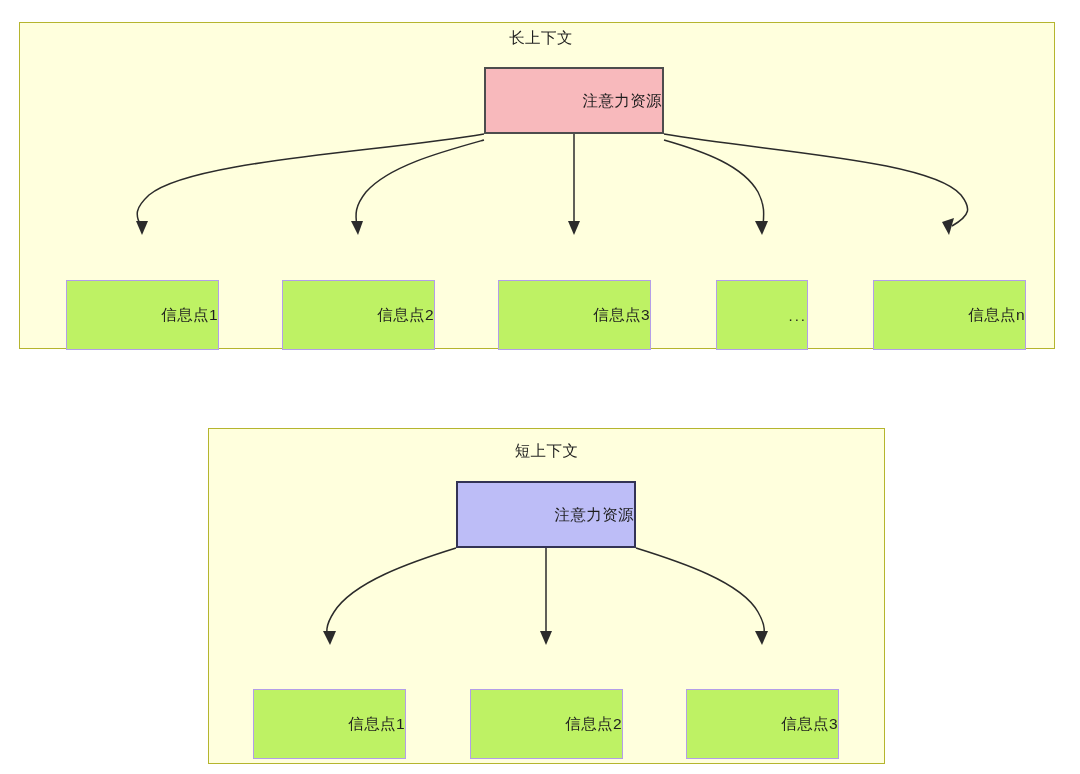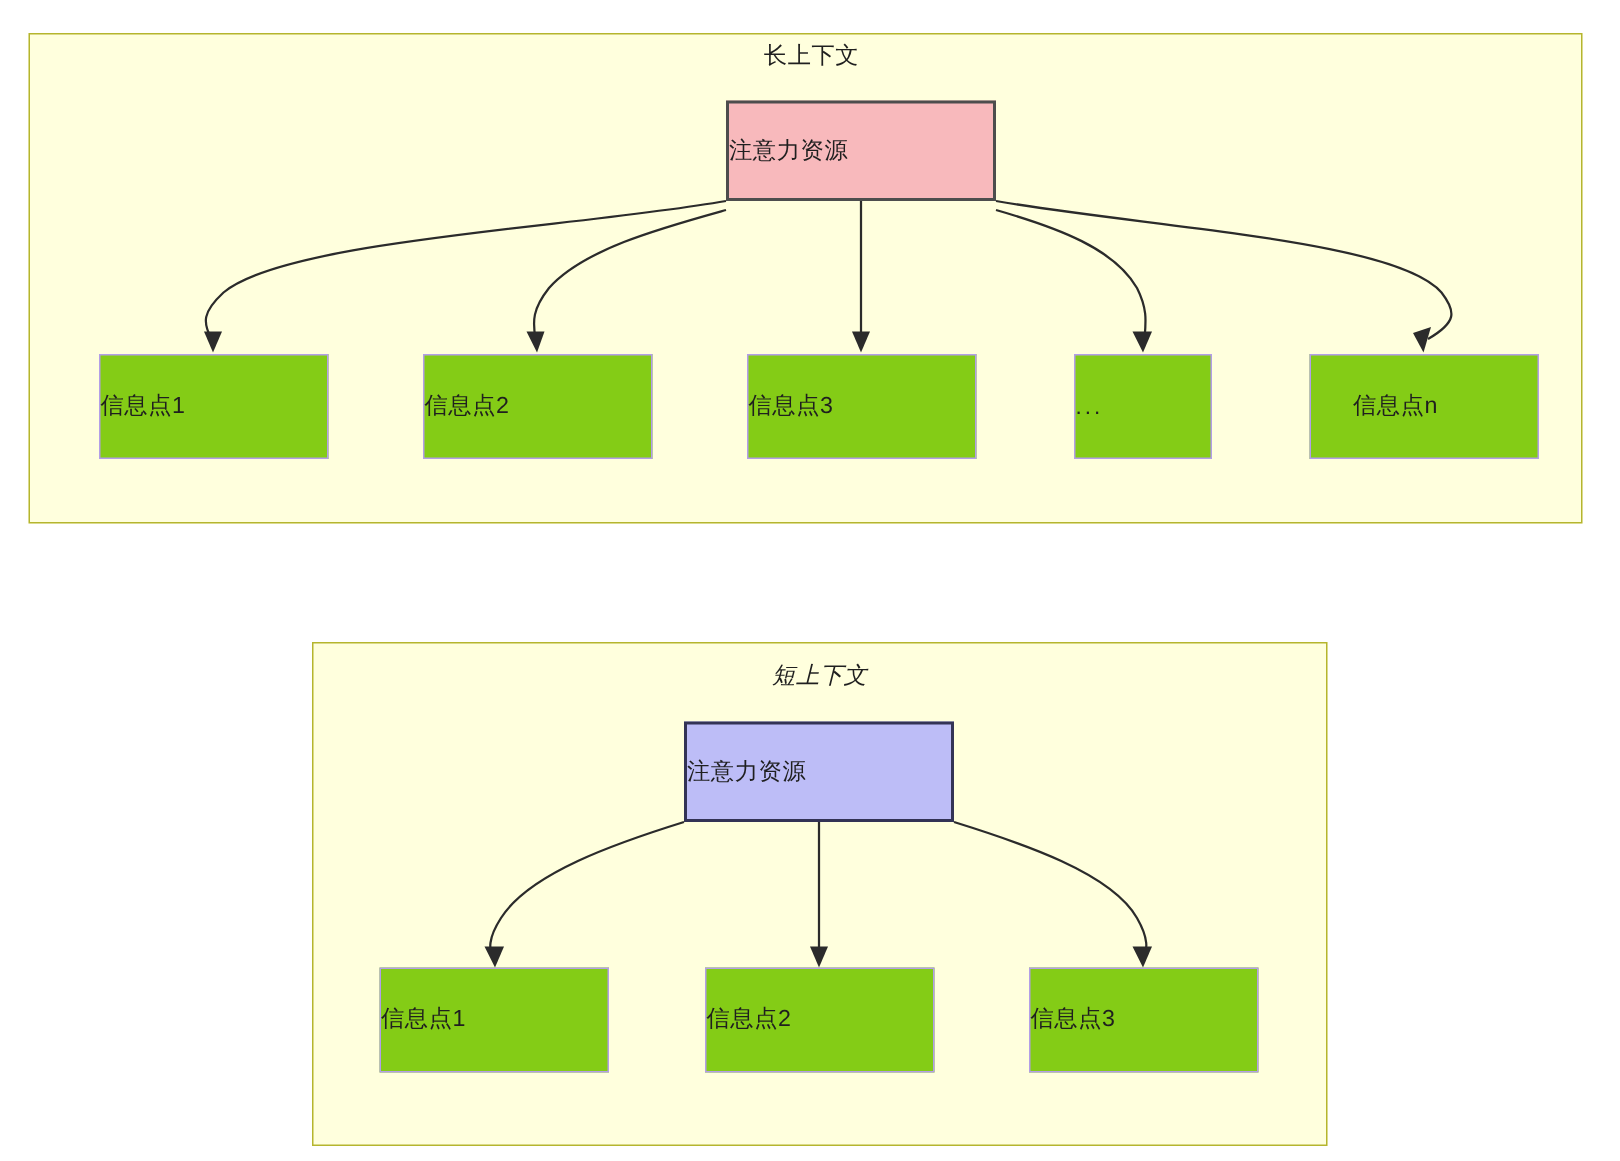--- a/index.html
+++ b/index.html
@@ -50,47 +50,48 @@
     left: 0;
     width: 100%;
     text-align: center;
     font-size: 15.5px;
     line-height: 1;
     color: #1f1f1f;
     letter-spacing: 0.4px;
     white-space: nowrap;
   }
   #long-context-title  { top: 30px; }
-  #short-context-title { top: 14px; font-style: italic; }
+  #short-context-title { top: 14px; }
 
   
   .node {
     position: absolute;
     box-sizing: border-box;
     display: flex;
     align-items: center;
-    justify-content: flex-start;
+    justify-content: flex-end;
     font-size: 15.5px;
     line-height: 1;
     letter-spacing: 0.4px;
     white-space: nowrap;
     color: #1f1f1f;
   }
 
   .node.attention-long {
     background: #f8b9bc;
     border: 2.4px solid #4d4d4d;
   }
   .node.attention-short {
     background: #bdbdf7;
     border: 2.4px solid #333355;
   }
   .node.info {
-    background: #84cc16;
+    background: #bef264;
     border: 1.6px solid #b39ee8;
+    margin-top: 44px;
   }
 
   
   #long-attention { left: 483px; top: 67px;  width: 180px; height: 67px; }
 
   
   #long-info-1 { left: 65px;  top: 236px; width: 153px; height: 70px; }
   #long-info-2 { left: 281px; top: 236px; width: 153px; height: 70px; }
   #long-info-3 { left: 497px; top: 236px; width: 153px; height: 70px; }
   #long-info-4 { left: 715px; top: 236px; width: 92px;  height: 70px; }

